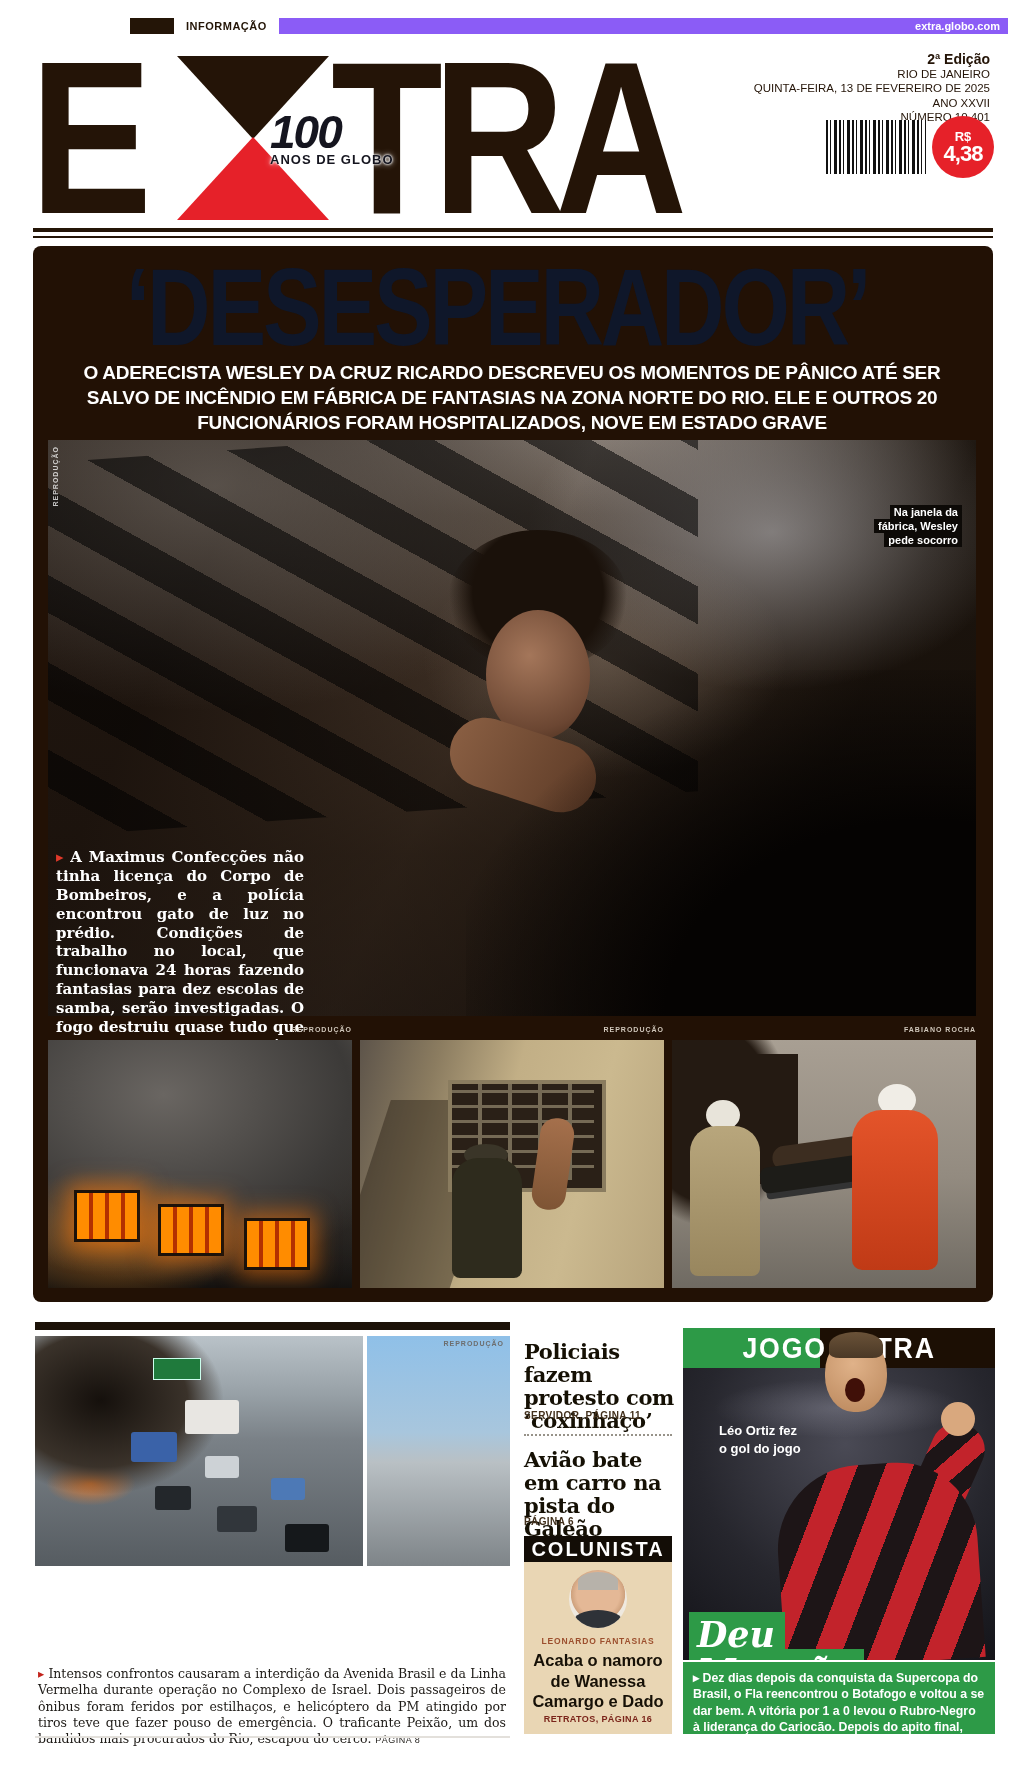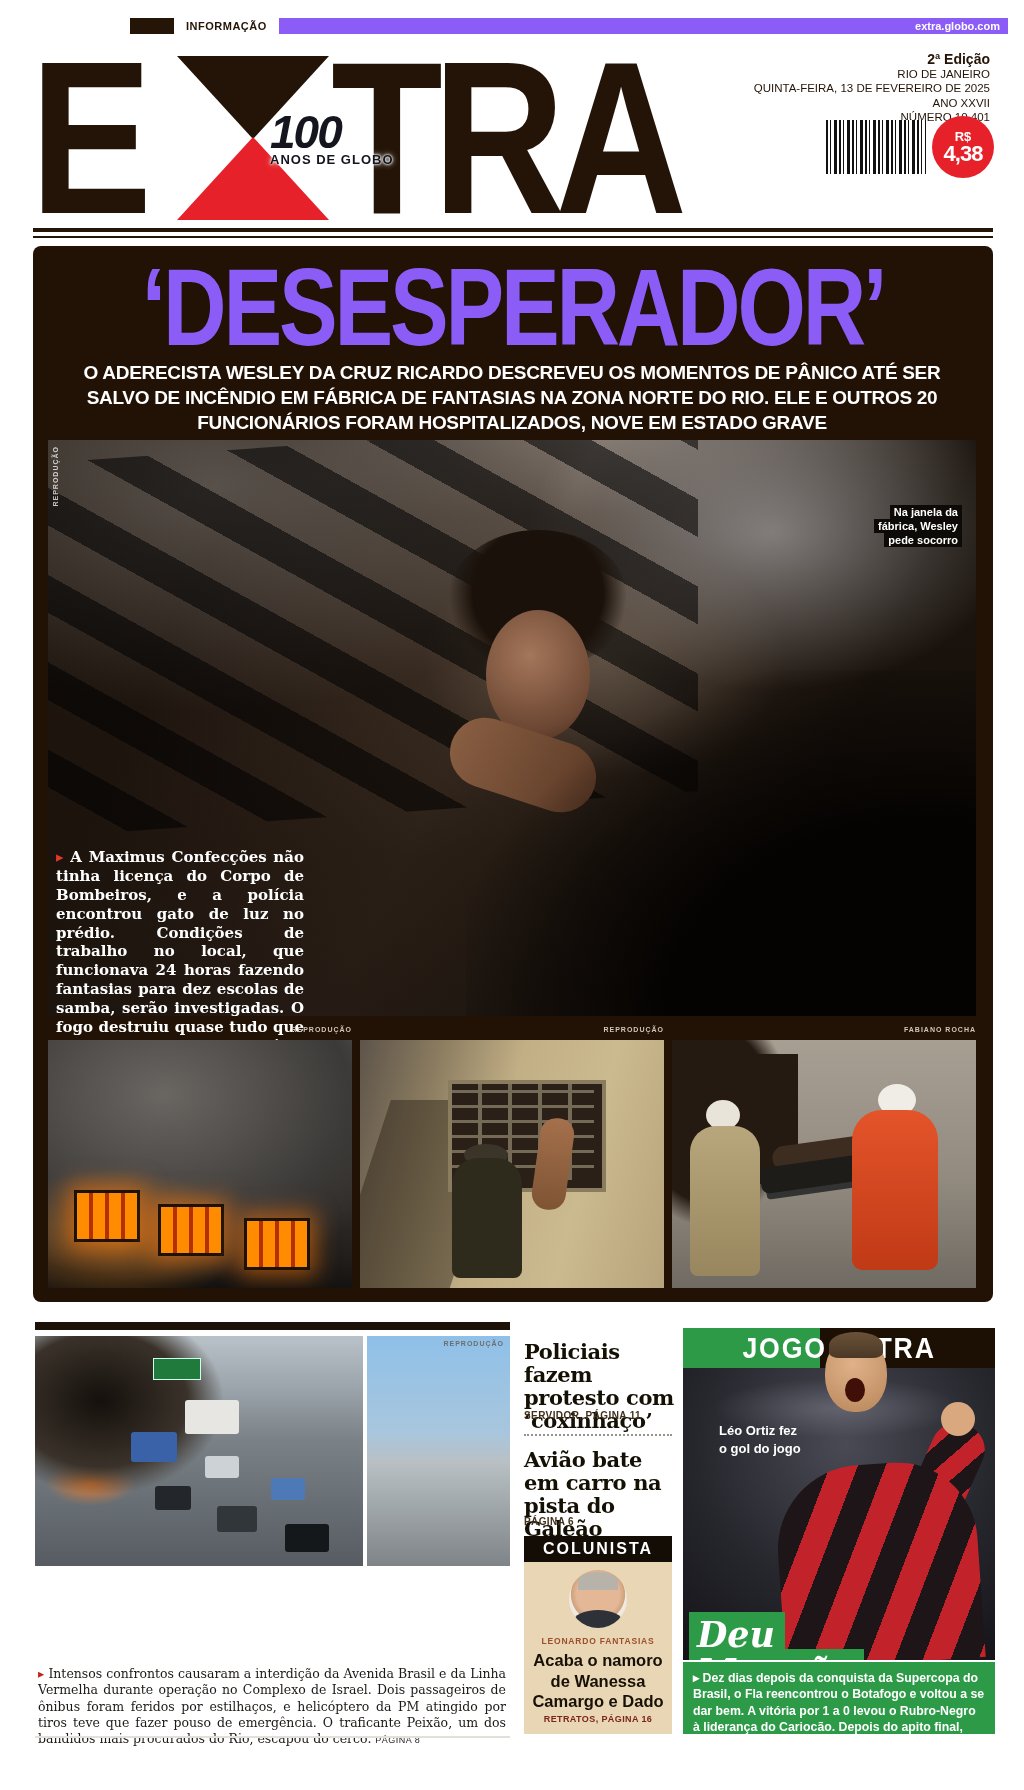--- a/index.html
+++ b/index.html
@@ -35,21 +35,21 @@
   .price{left:932px;top:116px;width:62px;height:62px;border-radius:50%;background:#e62129;color:#fff;
          display:flex;flex-direction:column;align-items:center;justify-content:center;line-height:1;}
   .price .cur{font-size:13px;font-weight:bold;}
   .price .val{font-size:22px;font-weight:bold;letter-spacing:-1px;}
 
   .rule1{left:33px;top:228px;width:960px;height:4px;background:#241507;}
   .rule2{left:33px;top:236px;width:960px;height:2px;background:#241507;}
 
   
   .darkblock{left:33px;top:246px;width:960px;height:1056px;background:#221105;border-radius:8px;}
-  .lead-headline{left:33px;top:252px;width:960px;text-align:center;color:#8b5cf6;font-weight:bold;
+  .lead-headline{left:33px;top:252px;width:960px;color:#0f172a;font-weight:bold;
       font-size:110px;line-height:1;letter-spacing:-4px;white-space:nowrap;}
   .lead-headline .cond{display:inline-block;transform:scaleX(.8);transform-origin:center;}
   .lead-sub{left:72px;top:360px;width:880px;text-align:center;color:#fff;font-weight:bold;
       font-size:19px;line-height:1.32;letter-spacing:-.3px;}
 
   
   .main-photo{left:48px;top:440px;width:928px;height:576px;overflow:hidden;background:
      radial-gradient(ellipse 260px 170px at 60% 38%,rgba(205,185,165,.28),transparent 70%),
      radial-gradient(ellipse 340px 220px at 78% 16%,rgba(205,205,210,.5),transparent 72%),
      radial-gradient(ellipse 520px 300px at 18% 8%,rgba(130,123,116,.55),transparent 75%),
@@ -135,21 +135,21 @@
   .left-body .pages{font-family:"Liberation Sans",sans-serif;font-size:9px;letter-spacing:.5px;}
   .card-edge{left:35px;top:1736px;width:475px;height:2px;background:#e3e0db;}
 
   
   .mid-h{left:524px;width:150px;color:#151004;font-weight:bold;font-size:21px;line-height:1.1;
      letter-spacing:-.4px;font-family:"DejaVu Serif","Liberation Serif",serif;}
   .mid-ref{left:524px;width:150px;font-size:10px;font-weight:bold;color:#42301c;letter-spacing:.4px;}
   .mid-div{left:524px;top:1434px;width:148px;border-top:2px dotted #979289;}
   .col-box{left:524px;top:1536px;width:148px;height:198px;background:#e9d6b4;}
   .col-head{position:absolute;left:0;top:0;width:148px;height:26px;background:#130d06;color:#fff;
-     display:flex;align-items:center;justify-content:center;font-weight:bold;font-size:16px;letter-spacing:2px;}
+     display:flex;align-items:center;justify-content:center;font-weight:bold;font-size:20px;letter-spacing:2px;}
   .col-photo{position:absolute;left:45px;top:34px;width:58px;height:58px;border-radius:50%;overflow:hidden;
      background:radial-gradient(circle at 50% 42%,#e4b896 48%,#cfa27e 60%,#efe9df 62%);}
   .col-photo .hair{position:absolute;left:9px;top:2px;width:40px;height:18px;border-radius:50% 50% 0 0;background:#b7b2aa;}
   .col-photo .shirt{position:absolute;left:4px;bottom:-6px;width:50px;height:24px;border-radius:50% 50% 0 0;background:#2e3238;}
   .col-name{position:absolute;left:0;top:100px;width:148px;text-align:center;font-size:8.5px;font-weight:bold;
      color:#9c4f2e;letter-spacing:.8px;}
   .col-headline{position:absolute;left:6px;top:114px;width:136px;text-align:center;color:#161006;
      font-weight:bold;font-size:16.5px;line-height:1.25;}
   .col-ref{position:absolute;left:0;top:178px;width:148px;text-align:center;font-size:9px;font-weight:bold;
      color:#7a241a;letter-spacing:.4px;}

